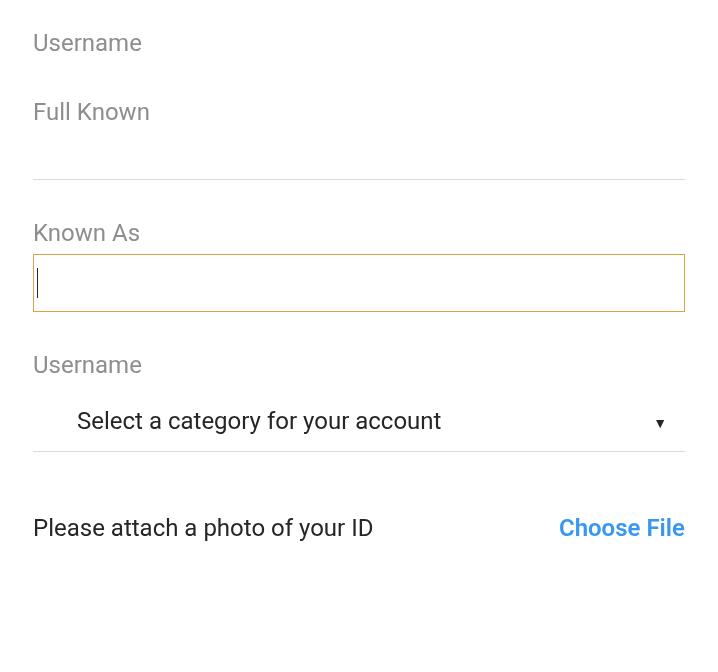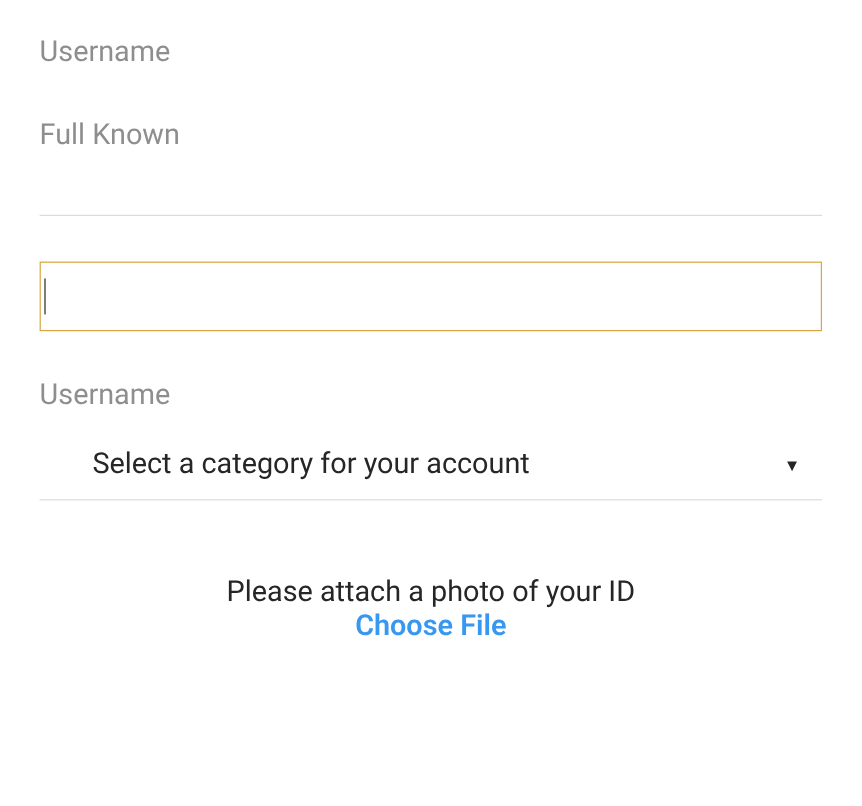--- a/index.html
+++ b/index.html
@@ -77,21 +77,20 @@
       top: 50%;
       transform: translateY(-20%);
       color: #262626;
       font-size: 14px;
       pointer-events: none;
     }
     .attach-row {
       display: flex;
       justify-content: space-between;
       align-items: center;
-      flex-direction: column;
     }
     .attach-label {
       color: #262626;
       font-size: 24px;
       font-weight: 400;
     }
     .choose-file {
       color: #3897f0;
       font-size: 24px;
       font-weight: 600;
@@ -120,20 +119,21 @@
 <div class="field-group">
   <div class="field-label">Username</div>
 </div>
 
 <div class="field-group">
   <div class="field-label">Full Known</div>
   <input type="text" class="field-input-underline" value="" style="">
 </div>
 
 <div class="field-group">
+  <div class="field-label">Known As</div>
   <div class="focused-wrapper">
     <span class="cursor-line"></span>
     <input type="text" class="field-input-focused" value="" style="">
   </div>
 </div>
 
 <div class="category-group">
   <div class="field-label">Username</div>
   <div class="select-wrapper">
     <div class="select-display">Select a category for your account</div>

